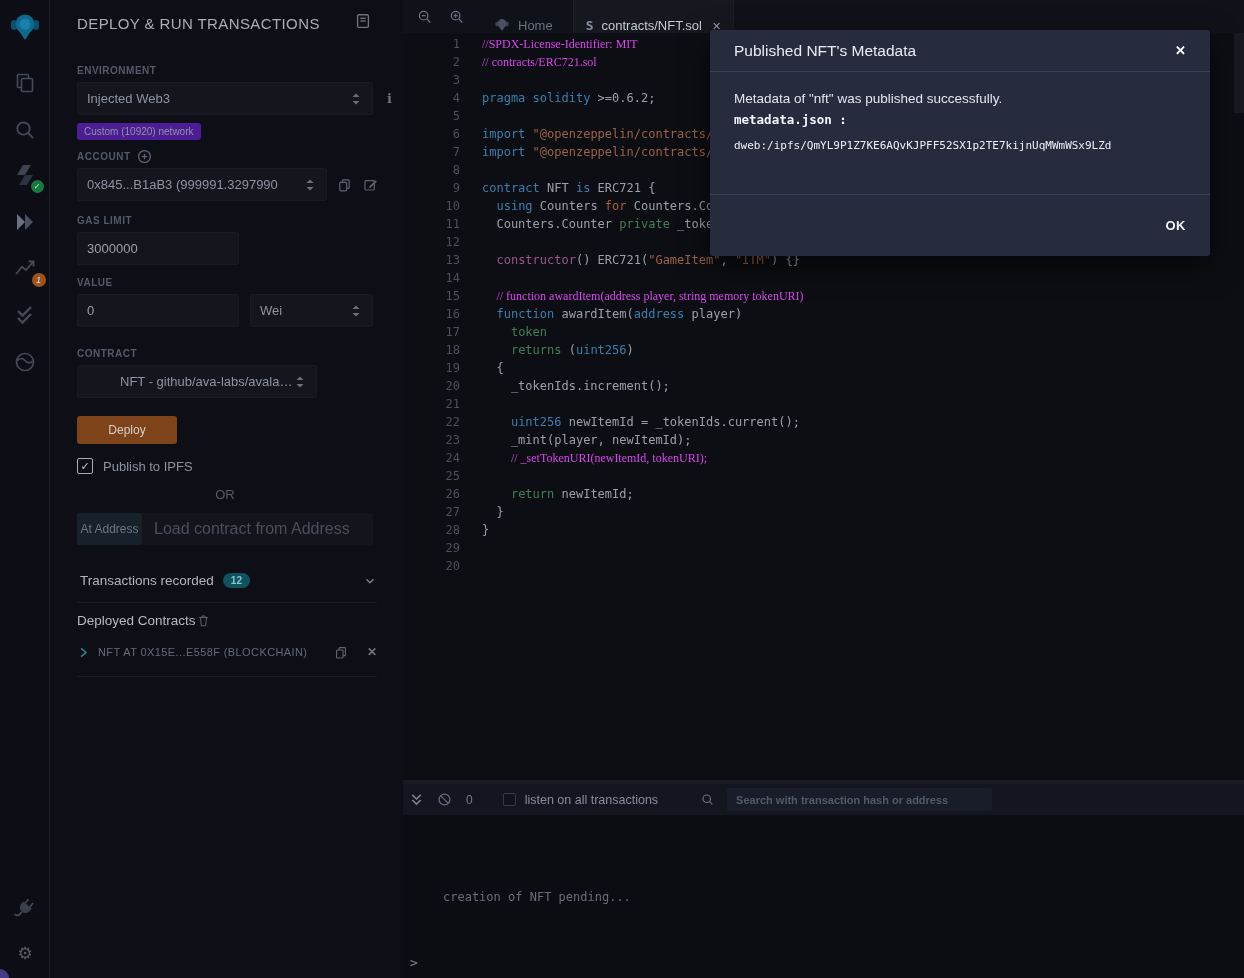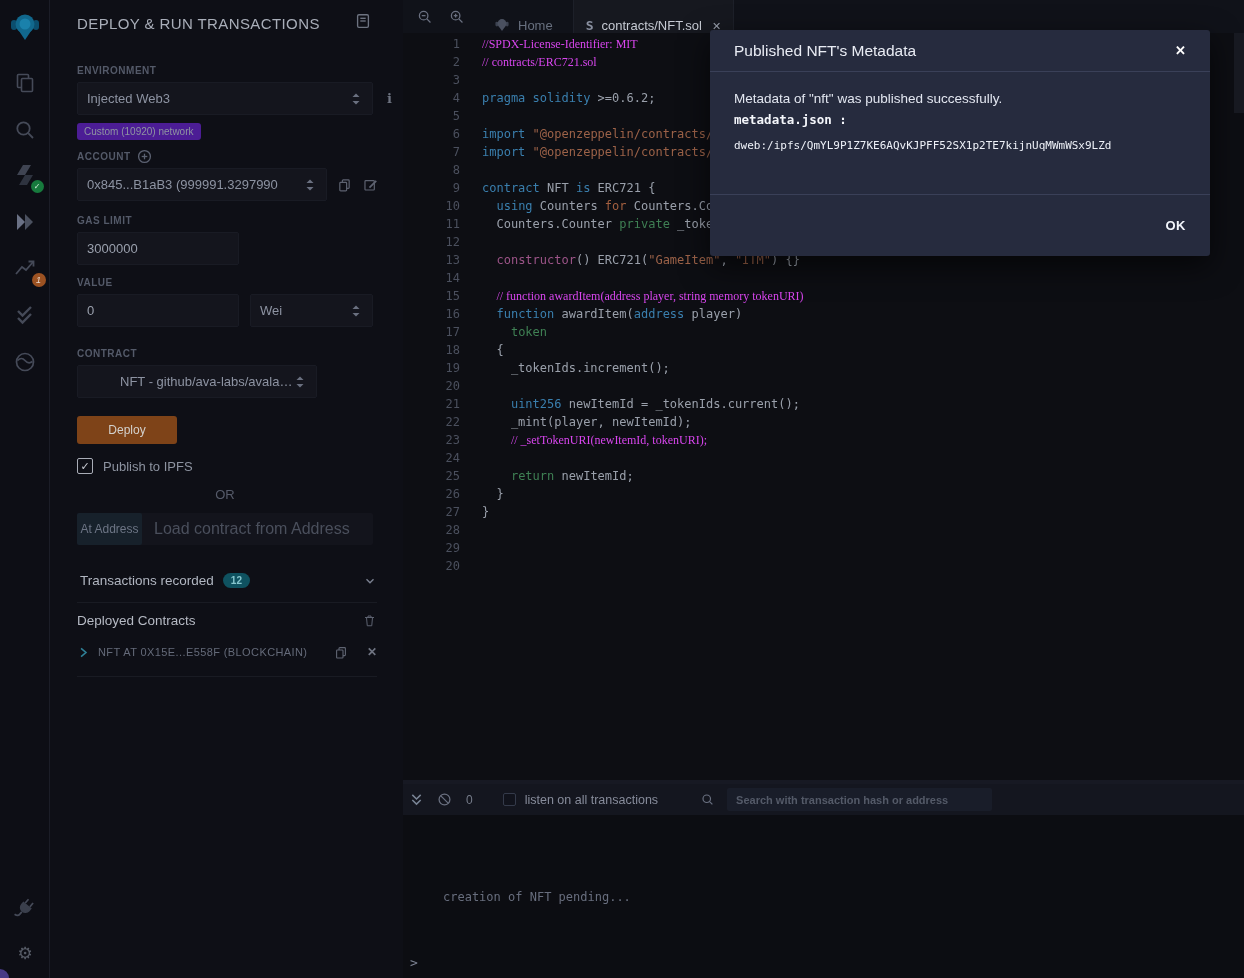--- a/index.html
+++ b/index.html
@@ -31,21 +31,21 @@
   .chk { width:16px; height:16px; border:1.5px solid #a9adb7; border-radius:2px; background:transparent; color:#c9ccd4; font-size:11px; display:flex; align-items:center; justify-content:center; cursor:pointer; }
   .chk-label { font-size:13px; color:#8d93a0; }
   .or-label { margin-top:13px; text-align:center; font-size:13px; color:#565b6a; width:296px; }
   .ataddr-row { margin-top:11px; display:flex; width:296px; background:#13141c; border-radius:2px; }
   .ataddr-btn { width:100px; height:32px; background:#17212b; border:none; border-radius:2px; color:#6d7585; font-size:12px; font-family:"Liberation Sans",sans-serif; cursor:pointer; }
   .ataddr-input { flex:1; background:transparent; border:none; outline:none; padding:0 12px; font-size:16px; color:#9aa0ad; font-family:"Liberation Sans",sans-serif; }
   .ataddr-input::placeholder { color:#4a4f5c; }
   .tx-row { margin-top:28px; display:flex; align-items:center; width:300px; cursor:pointer; }
   .tx-label { font-size:13.5px; color:#b1b6c1; font-weight:500; margin-left:3px; }
   .tx-badge { margin-left:9px; background:#0f5260; color:#86c6ce; font-size:10px; font-weight:bold; padding:2px 8px; border-radius:8px; }
-  .dep-header { margin-top:14px; display:flex; align-items:center; justify-content:space-between; width:300px; padding-top:10px; border-top:1px solid #191b23; }
+  .dep-header { margin-top:14px; display:flex; align-items:center; justify-content:flex-start; width:300px; padding-top:10px; border-top:1px solid #191b23; }
   .dep-title { font-size:13.5px; color:#b6bac4; }
   .dep-item { margin-top:16px; display:flex; align-items:center; width:300px; padding-bottom:16px; border-bottom:1px solid #191b23; }
   .dep-item-label { font-size:11px; letter-spacing:.4px; color:#646a79; margin-left:8px; flex:1; }
   .spacer { flex:1; }
 
   
   #main { position:absolute; left:403px; top:0; right:0; height:978px; background:#0d0e13; }
   #tabbar { position:absolute; left:0; top:0; right:0; height:33px; background:#101219; display:flex; align-items:center; }
   .zoombtn { width:20px; height:20px; margin-left:11px; display:flex; align-items:center; justify-content:center; cursor:pointer; }
   .tab { height:33px; display:flex; align-items:flex-end; gap:8px; padding:0 12px; font-size:13px; color:#68707f; cursor:pointer; }
@@ -415,20 +415,21 @@
           <div class="cl"></div>
           <div class="cl"><span class="tk-k">contract</span><span class="tk-p"> NFT </span><span class="tk-k">is</span><span class="tk-p"> ERC721 {</span></div>
           <div class="cl"><span class="tk-p">  </span><span class="tk-k">using</span><span class="tk-p"> Counters </span><span class="tk-o">for</span><span class="tk-p"> Counters.Counter;</span></div>
           <div class="cl"><span class="tk-p">  Counters.Counter </span><span class="tk-g">private</span><span class="tk-p"> _tokenIds;</span></div>
           <div class="cl"></div>
           <div class="cl"><span class="tk-p">  </span><span class="tk-m">constructor</span><span class="tk-p">() ERC721(</span><span class="tk-s">"GameItem"</span><span class="tk-p">, </span><span class="tk-s">"ITM"</span><span class="tk-p">) {}</span></div>
           <div class="cl"></div>
           <div class="cl"><span class="tk-p">  </span><span class="tk-c">// function awardItem(address player, string memory tokenURI)</span></div>
           <div class="cl"><span class="tk-p">  </span><span class="tk-k">function</span><span class="tk-p"> awardItem(</span><span class="tk-k">address</span><span class="tk-p"> player)</span></div>
           <div class="cl"><span class="tk-p">    </span><span class="tk-g">token</span></div>
+          <div class="cl"><span class="tk-p">    </span><span class="tk-g">returns</span><span class="tk-p"> (</span><span class="tk-k">uint256</span><span class="tk-p">)</span></div>
           <div class="cl"><span class="tk-p">  {</span></div>
           <div class="cl"><span class="tk-p">    _tokenIds.increment();</span></div>
           <div class="cl"></div>
           <div class="cl"><span class="tk-p">    </span><span class="tk-k">uint256</span><span class="tk-p"> newItemId = _tokenIds.current();</span></div>
           <div class="cl"><span class="tk-p">    _mint(player, newItemId);</span></div>
           <div class="cl"><span class="tk-p">    </span><span class="tk-c">// _setTokenURI(newItemId, tokenURI);</span></div>
           <div class="cl"></div>
           <div class="cl"><span class="tk-p">    </span><span class="tk-g">return</span><span class="tk-p"> newItemId;</span></div>
           <div class="cl"><span class="tk-p">  }</span></div>
           <div class="cl"><span class="tk-p">}</span></div>

